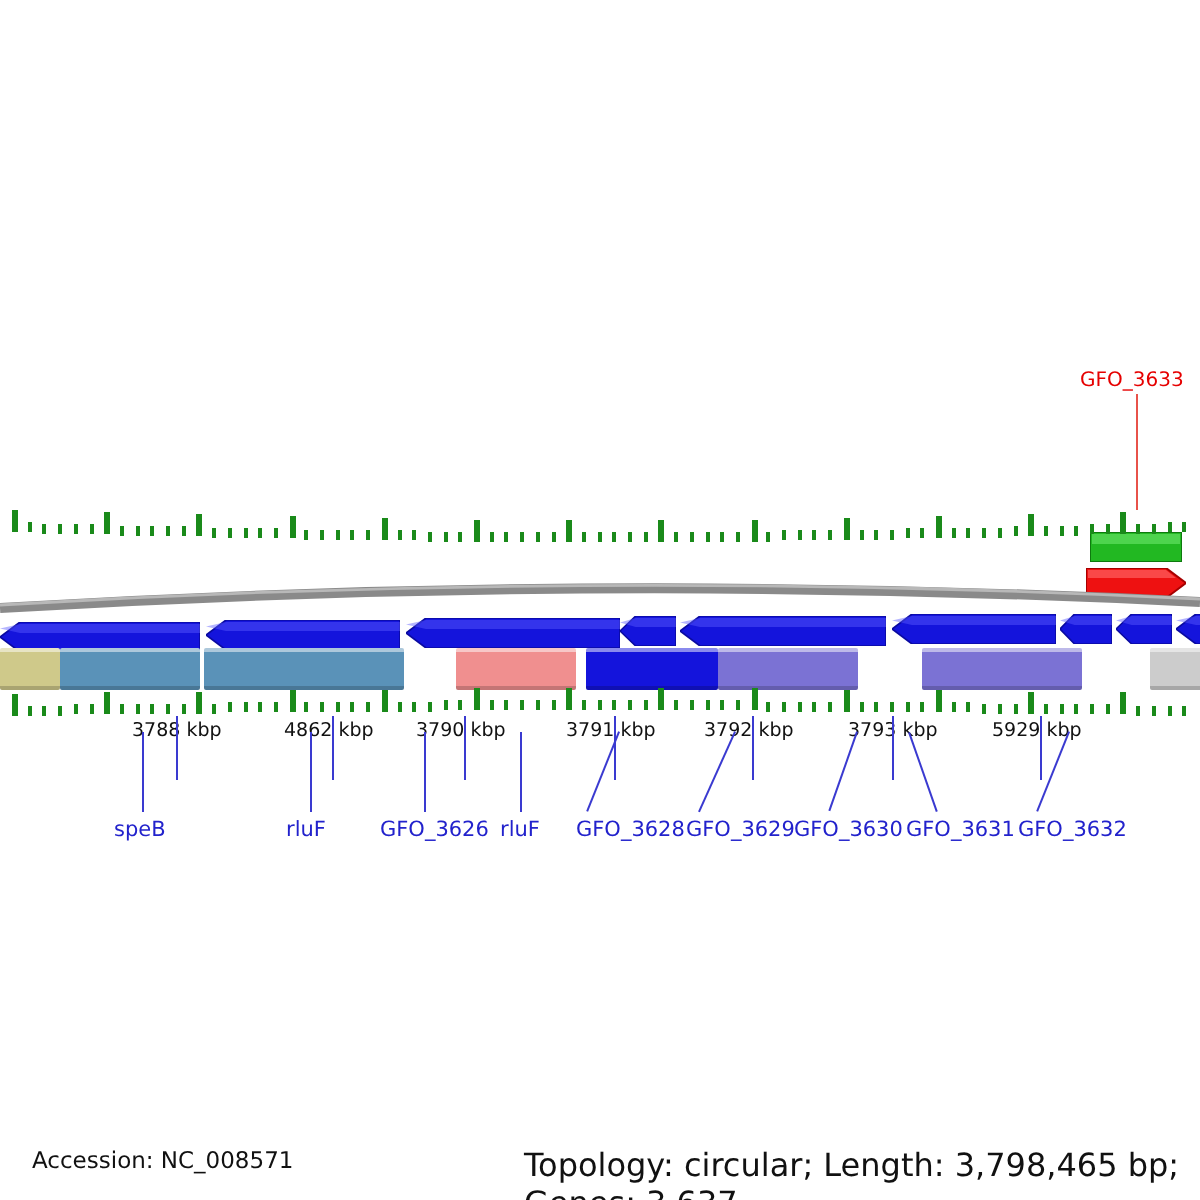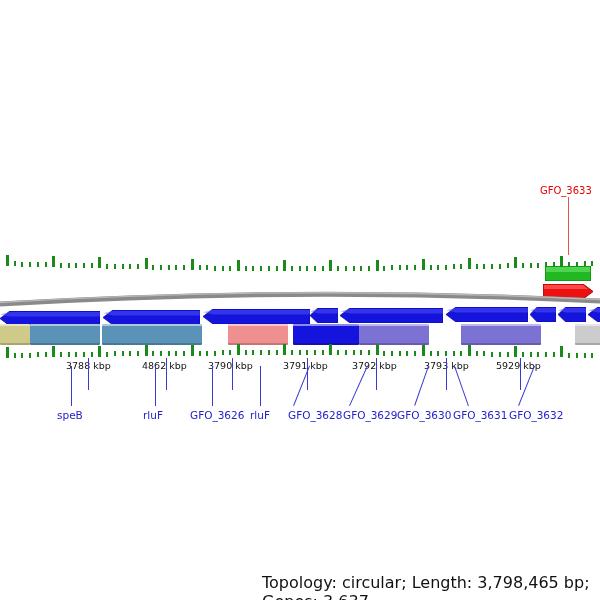--- a/index.html
+++ b/index.html
@@ -347,15 +347,16 @@
       <div class="gname" style="left: 343px; top: 409px;">GFO_3629</div>
       <div class="leader" style="left: 368px; top: 366px; width: 43.8634px; transform: rotate(114.228deg);"></div>
       <div class="gname" style="left: 397px; top: 409px;">GFO_3630</div>
       <div class="leader" style="left: 429px; top: 366px; width: 42.3792px; transform: rotate(109.29deg);"></div>
       <div class="gname" style="left: 453px; top: 409px; text-align: right;">GFO_3631</div>
       <div class="leader" style="left: 455px; top: 366px; width: 42.3792px; transform: rotate(70.71deg);"></div>
       <div class="gname" style="left: 509px; top: 409px;">GFO_3632</div>
       <div class="leader" style="left: 535px; top: 366px; width: 43.0813px; transform: rotate(111.801deg);"></div>
     </div>
 
+  <div class="abs" id="status-accession">Accession: NC_008571</div>
   <div class="abs" id="status-summary">Topology: circular; Length: 3,798,465 bp; Genes: 3,637</div>
 
 </div>
 
 </body></html>

